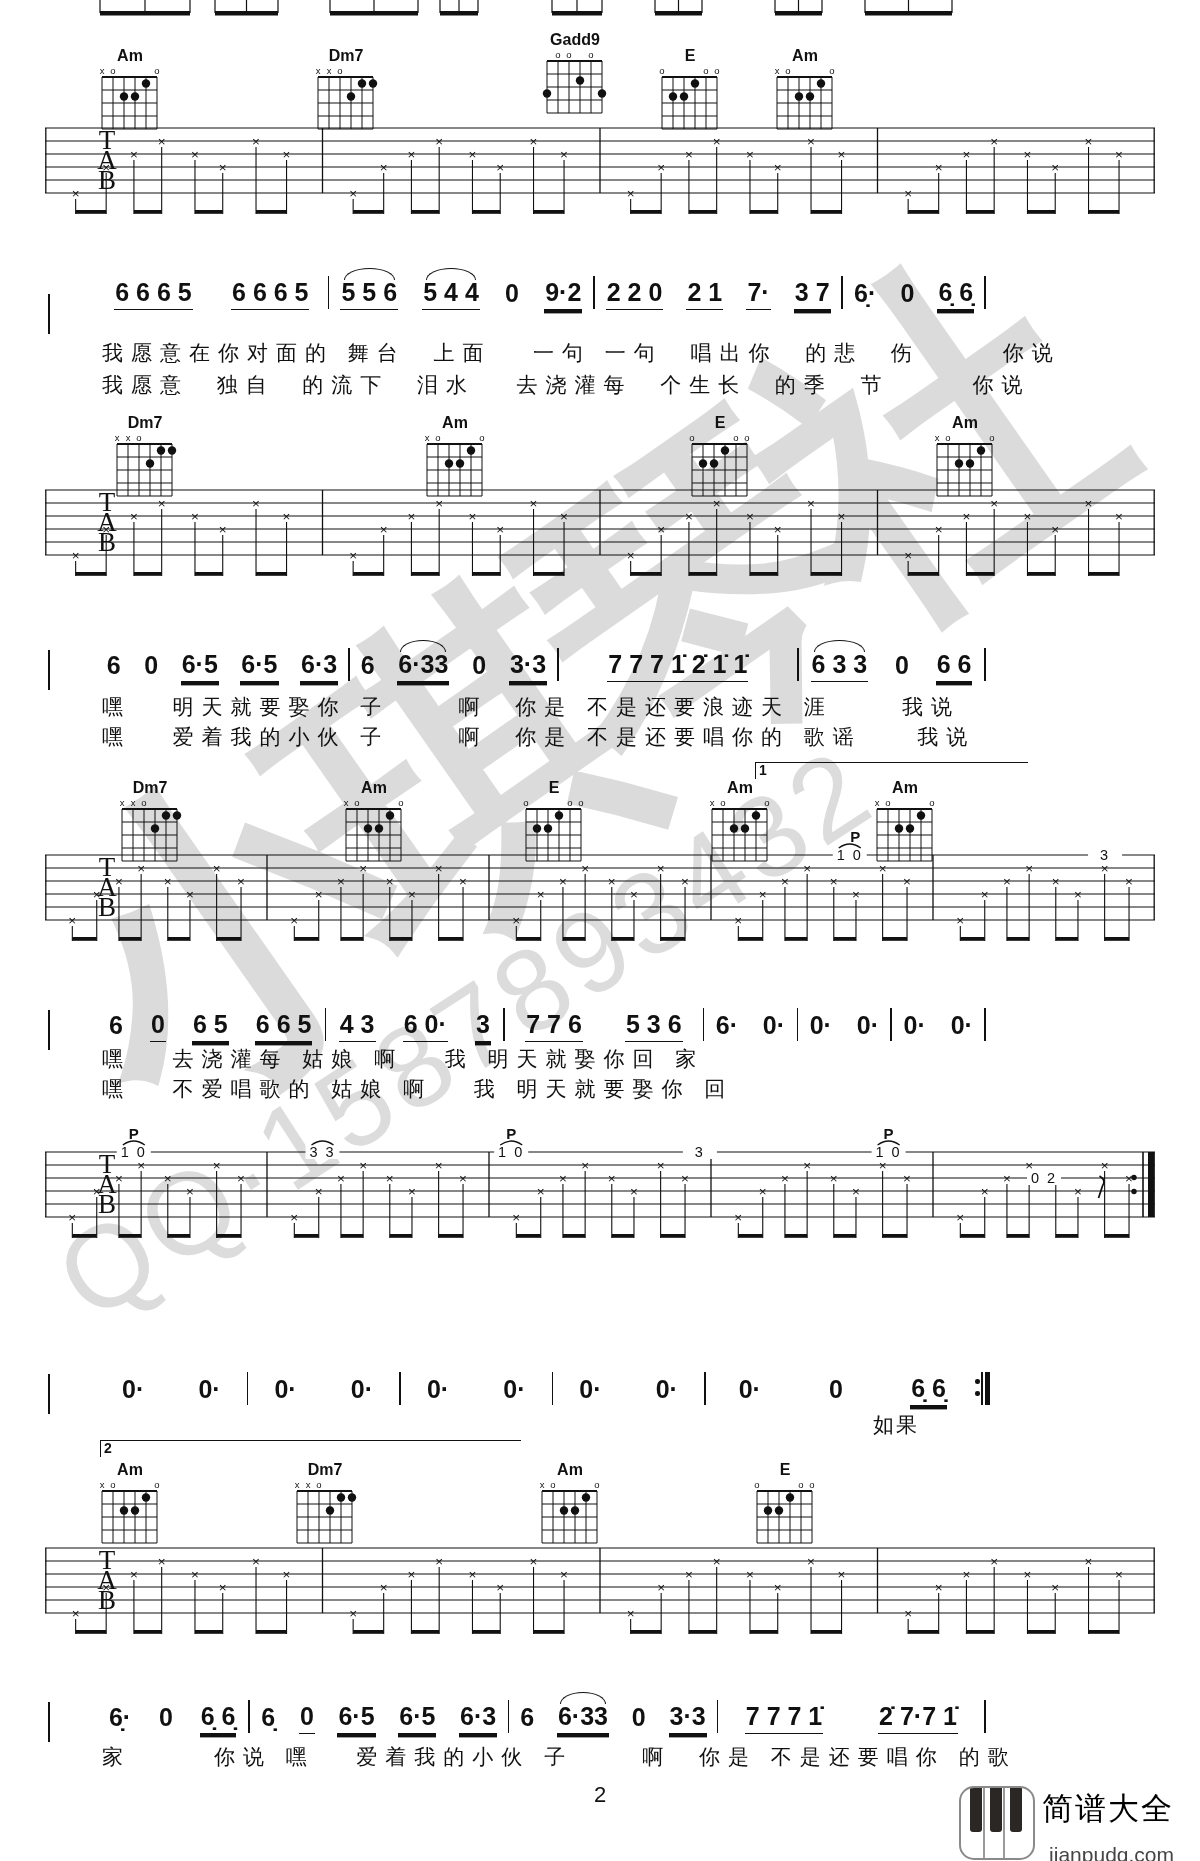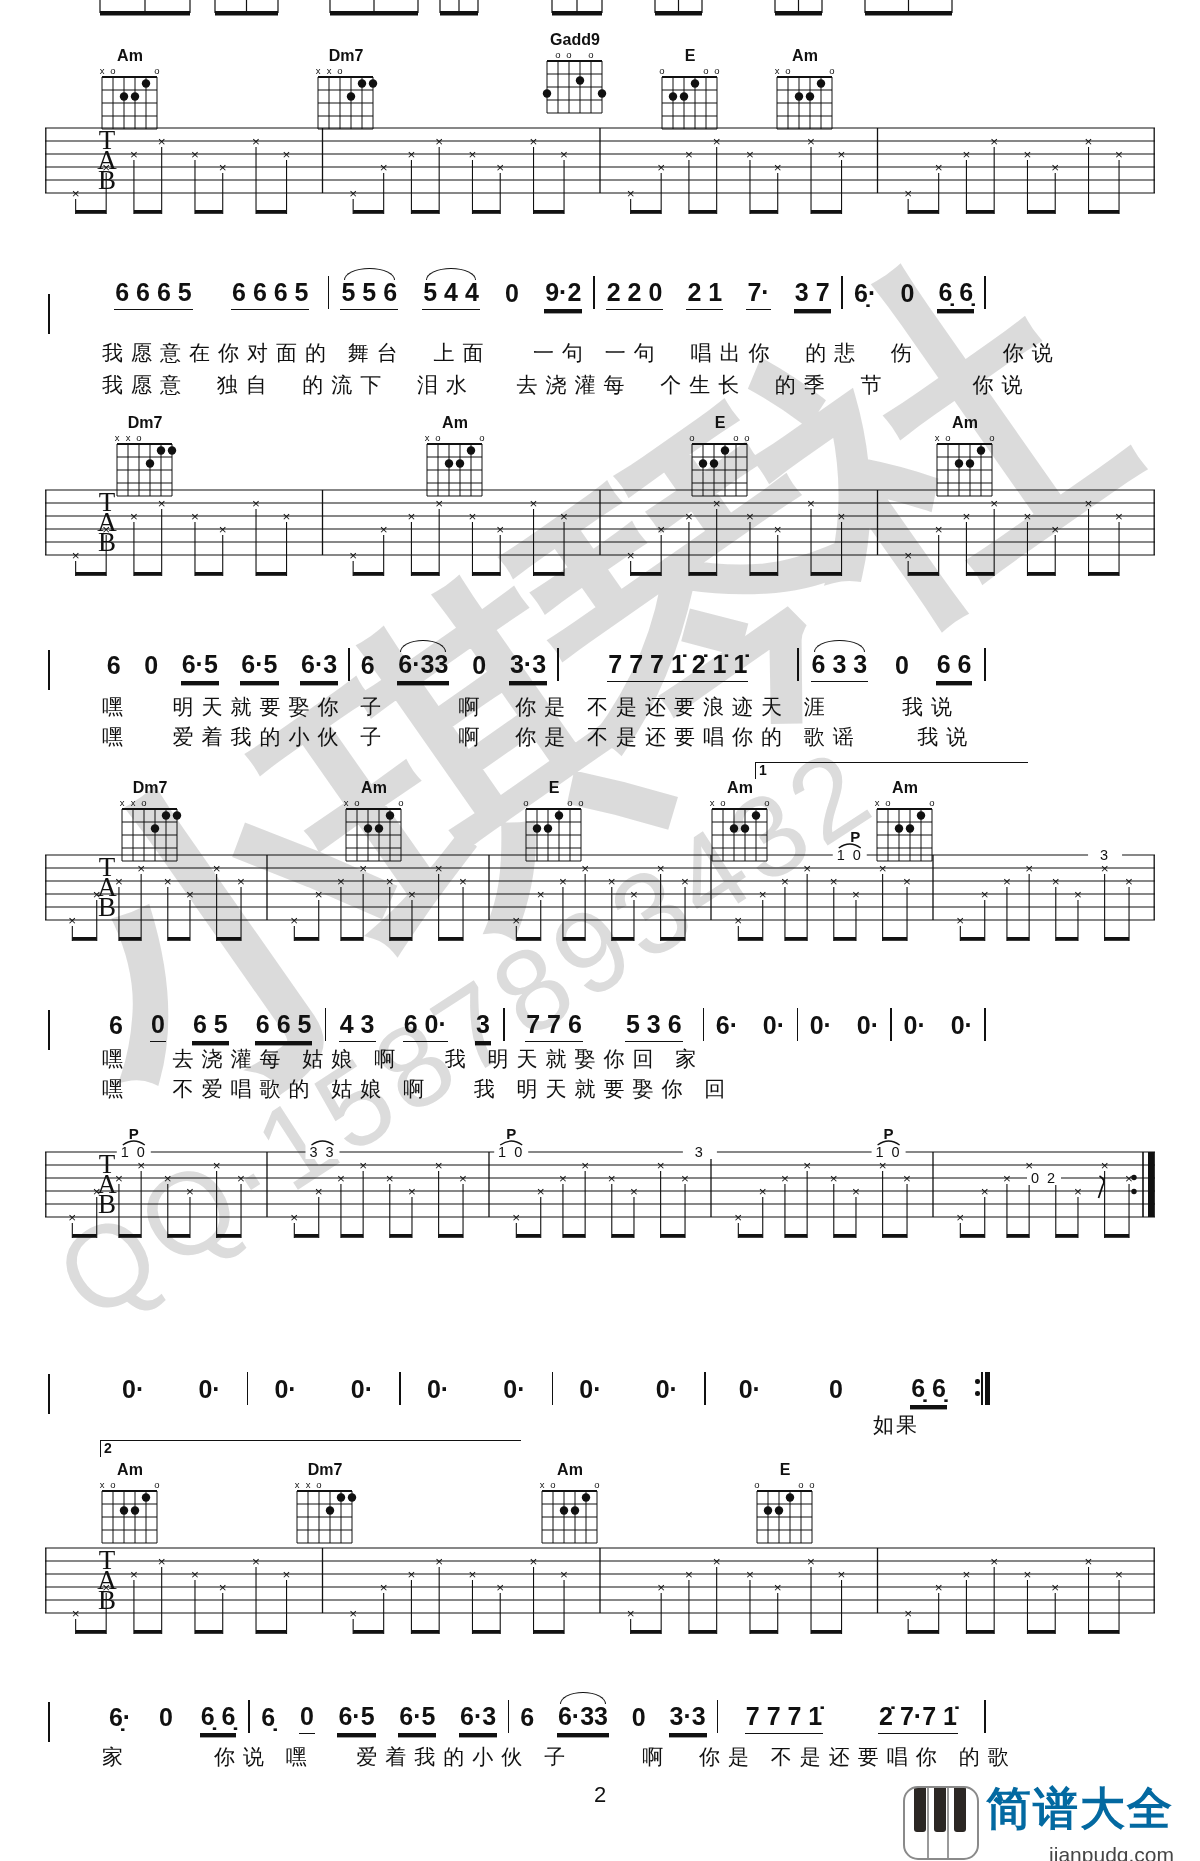--- a/index.html
+++ b/index.html
@@ -40,21 +40,21 @@
   .volta{position:absolute;height:16px;border-top:1.7px solid #111;border-left:1.7px solid #111;z-index:2;}
   .volta .vl{font-size:14px;font-weight:bold;position:absolute;left:3px;top:-1px;}
   
   .page-num{position:absolute;left:0;right:0;top:1782px;text-align:center;font-size:22px;z-index:2;}
   .logo{position:absolute;right:26px;top:1786px;display:flex;align-items:flex-start;z-index:2;}
   .logo-icon{width:72px;height:70px;border:2.5px solid #8a8a8a;border-radius:15px;background:#fff;
              position:relative;overflow:hidden;margin-right:7px;flex:none;}
   .logo-icon .bk{position:absolute;top:0;width:12px;height:44px;background:#2b2724;border-radius:0 0 3px 3px;}
   .logo-icon .wsep{position:absolute;top:0;width:1.6px;height:100%;background:#9a9a9a;}
   .logo-text{text-align:right;}
-  .logo-cn{font-size:45px;line-height:46px;color:#0369a1;letter-spacing:2px;font-weight:bold;}
+  .logo-cn{font-size:31px;line-height:46px;color:#000000;letter-spacing:2px;font-weight:normal;}
   .logo-en{font-size:21px;line-height:22px;color:#454545;margin-top:12px;}
   svg text{fill:#111;}
 </style>
 </head>
 <body>
 
 <div class="sheet">
   <div class="wm wm-main">小琪琴社</div>
   <div class="wm wm-sub">QQ·1587893432</div>
 

